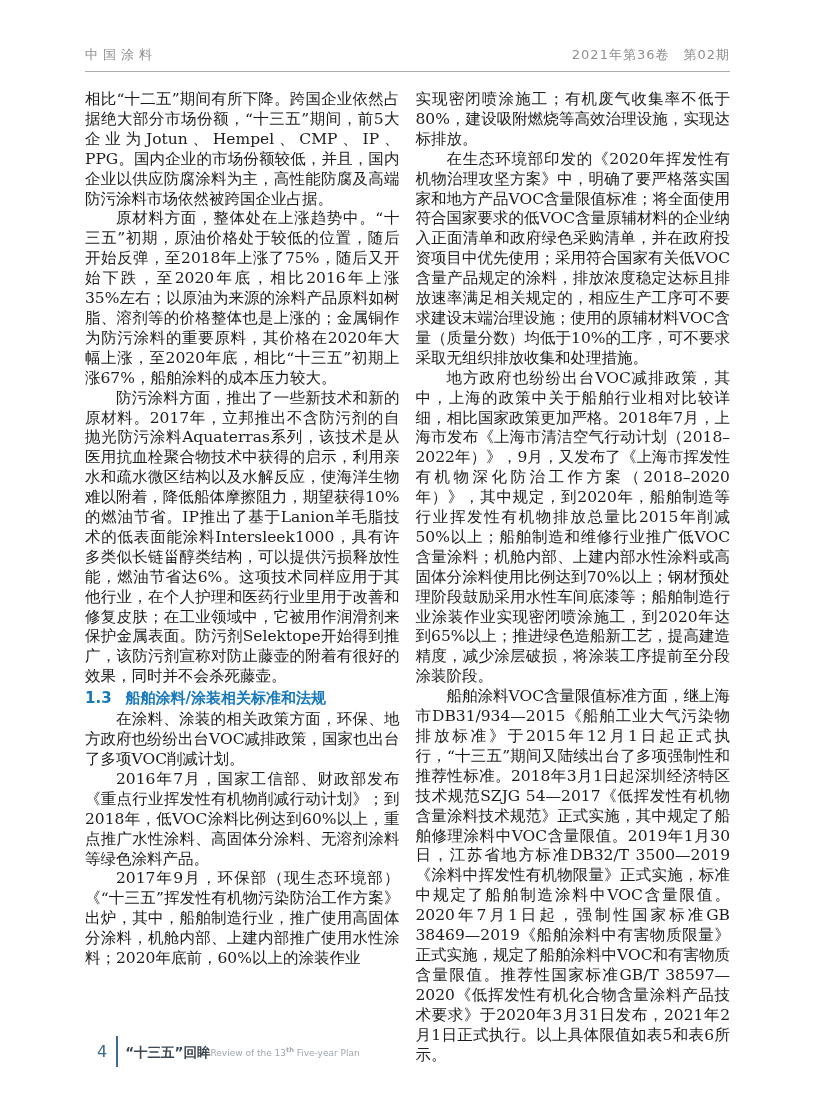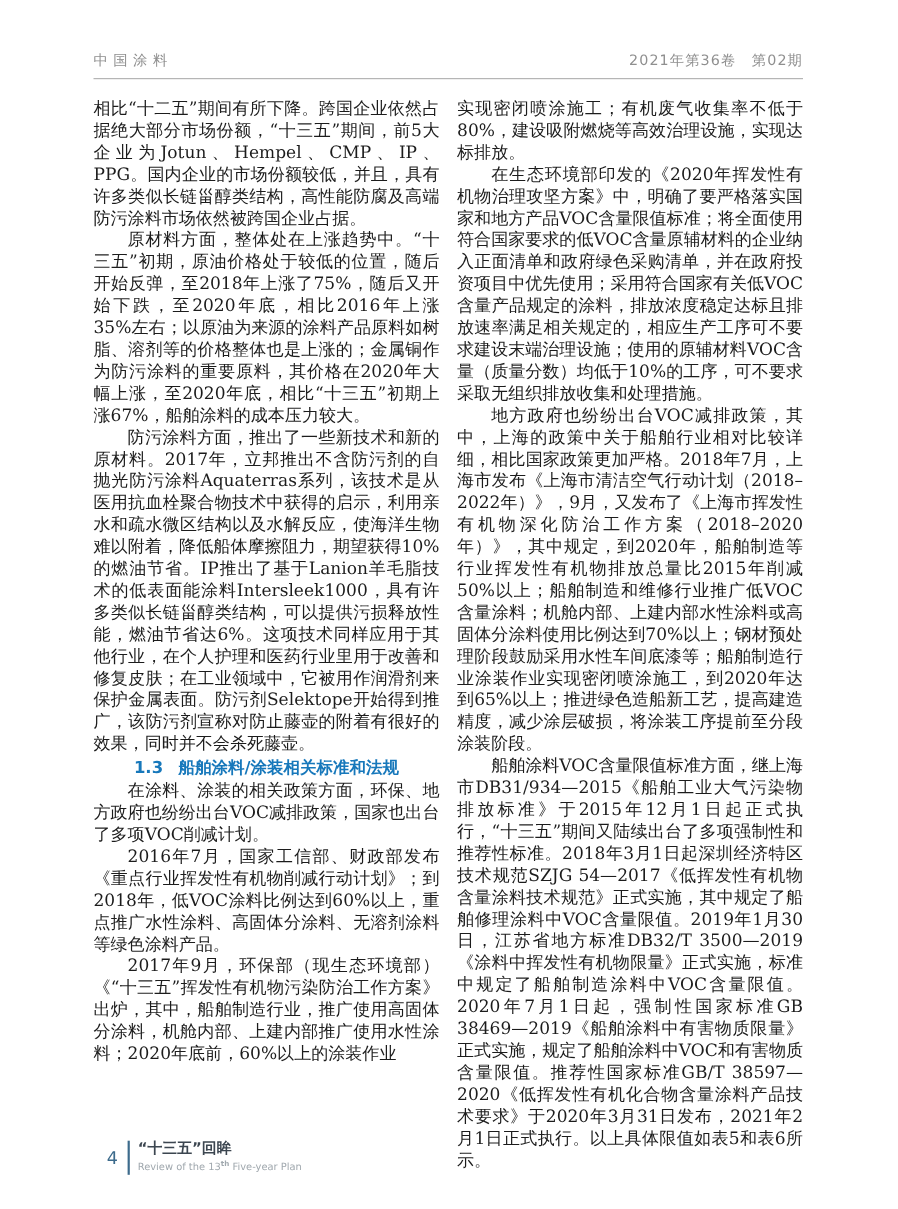--- a/index.html
+++ b/index.html
@@ -42,42 +42,42 @@
   }
   .column p.para { margin: 0; }
   .column p.indent { text-indent: 2em; }
   .section-heading {
     margin: 1px 0 1px 0;
     font-family: "DejaVu Sans", "Liberation Sans", sans-serif;
     font-size: 15px;
     font-weight: bold;
     color: #1778bb;
     line-height: 21px;
-    text-align: center;
+    text-align: left;
   }
   .section-heading .h-num { margin-right: 14px; }
   .footer {
     position: absolute;
     left: 97px; top: 1036px;
     display: flex;
     align-items: center;
     font-family: "DejaVu Sans", "Liberation Sans", sans-serif;
   }
   .page-number {
     font-size: 16px;
     color: #3d6b8c;
     margin-right: 9px;
   }
   .footer-divider {
     width: 2px;
     height: 31px;
     background: #3d6b8c;
     margin-right: 7px;
   }
-  .footer-titles { display: flex; flex-direction: column; justify-content: flex-end; }
+  .footer-titles { display: flex; flex-direction: row; justify-content: flex-end; }
   .footer-title {
     font-size: 13.5px;
     font-weight: bold;
     color: #3c4650;
     line-height: 16px;
   }
   .footer-subtitle {
     font-size: 9px;
     color: #a0a8ae;
     line-height: 12px;
@@ -89,21 +89,21 @@
 
 <div class="page">
 
   <div class="header">
     <span class="journal-name">中国涂料</span>
     <span class="issue-info">2021年第36卷　第02期</span>
   </div>
 
   <div class="columns">
     <div class="column">
-        <p class="para">相比“十二五”期间有所下降。跨国企业依然占据绝大部分市场份额，“十三五”期间，前5大企业为Jotun、Hempel、CMP、IP、PPG。国内企业的市场份额较低，并且，具有许多类似长链甾醇类结构，高性能防腐及高端防污涂料市场依然被跨国企业占据。</p>
+        <p class="para">相比“十二五”期间有所下降。跨国企业依然占据绝大部分市场份额，“十三五”期间，前5大企业为Jotun、Hempel、CMP、IP、PPG。国内企业的市场份额较低，并且，国内企业以供应防腐涂料为主，高性能防腐及高端防污涂料市场依然被跨国企业占据。</p>
         <p class="para indent">原材料方面，整体处在上涨趋势中。“十三五”初期，原油价格处于较低的位置，随后开始反弹，至2018年上涨了75%，随后又开始下跌，至2020年底，相比2016年上涨35%左右；以原油为来源的涂料产品原料如树脂、溶剂等的价格整体也是上涨的；金属铜作为防污涂料的重要原料，其价格在2020年大幅上涨，至2020年底，相比“十三五”初期上涨67%，船舶涂料的成本压力较大。</p>
         <p class="para indent">防污涂料方面，推出了一些新技术和新的原材料。2017年，立邦推出不含防污剂的自抛光防污涂料Aquaterras系列，该技术是从医用抗血栓聚合物技术中获得的启示，利用亲水和疏水微区结构以及水解反应，使海洋生物难以附着，降低船体摩擦阻力，期望获得10%的燃油节省。IP推出了基于Lanion羊毛脂技术的低表面能涂料Intersleek1000，具有许多类似长链甾醇类结构，可以提供污损释放性能，燃油节省达6%。这项技术同样应用于其他行业，在个人护理和医药行业里用于改善和修复皮肤；在工业领域中，它被用作润滑剂来保护金属表面。防污剂Selektope开始得到推广，该防污剂宣称对防止藤壶的附着有很好的效果，同时并不会杀死藤壶。</p>
         <h2 class="section-heading"><span class="h-num">1.3</span><span>船舶涂料/涂装相关标准和法规</span></h2>
         <p class="para indent">在涂料、涂装的相关政策方面，环保、地方政府也纷纷出台VOC减排政策，国家也出台了多项VOC削减计划。</p>
         <p class="para indent">2016年7月，国家工信部、财政部发布《重点行业挥发性有机物削减行动计划》；到2018年，低VOC涂料比例达到60%以上，重点推广水性涂料、高固体分涂料、无溶剂涂料等绿色涂料产品。</p>
         <p class="para indent">2017年9月，环保部（现生态环境部）《“十三五”挥发性有机物污染防治工作方案》出炉，其中，船舶制造行业，推广使用高固体分涂料，机舱内部、上建内部推广使用水性涂料；2020年底前，60%以上的涂装作业</p>
       </div>
     <div class="column">
         <p class="para">实现密闭喷涂施工；有机废气收集率不低于80%，建设吸附燃烧等高效治理设施，实现达标排放。</p>
         <p class="para indent">在生态环境部印发的《2020年挥发性有机物治理攻坚方案》中，明确了要严格落实国家和地方产品VOC含量限值标准；将全面使用符合国家要求的低VOC含量原辅材料的企业纳入正面清单和政府绿色采购清单，并在政府投资项目中优先使用；采用符合国家有关低VOC含量产品规定的涂料，排放浓度稳定达标且排放速率满足相关规定的，相应生产工序可不要求建设末端治理设施；使用的原辅材料VOC含量（质量分数）均低于10%的工序，可不要求采取无组织排放收集和处理措施。</p>

